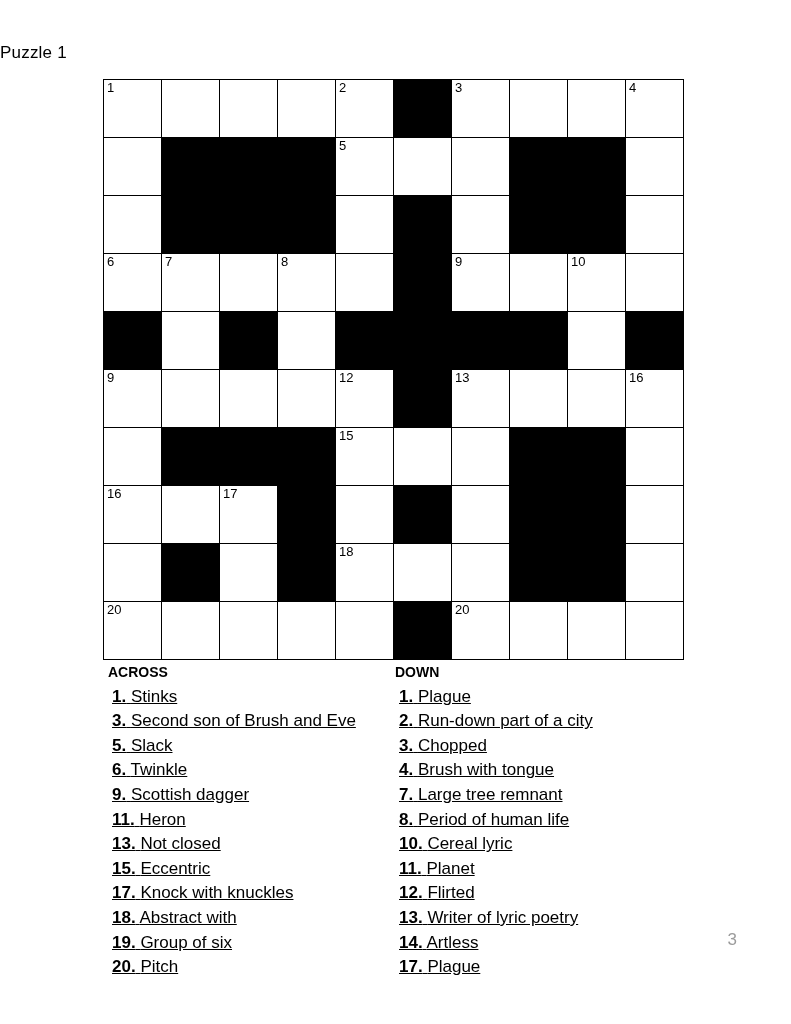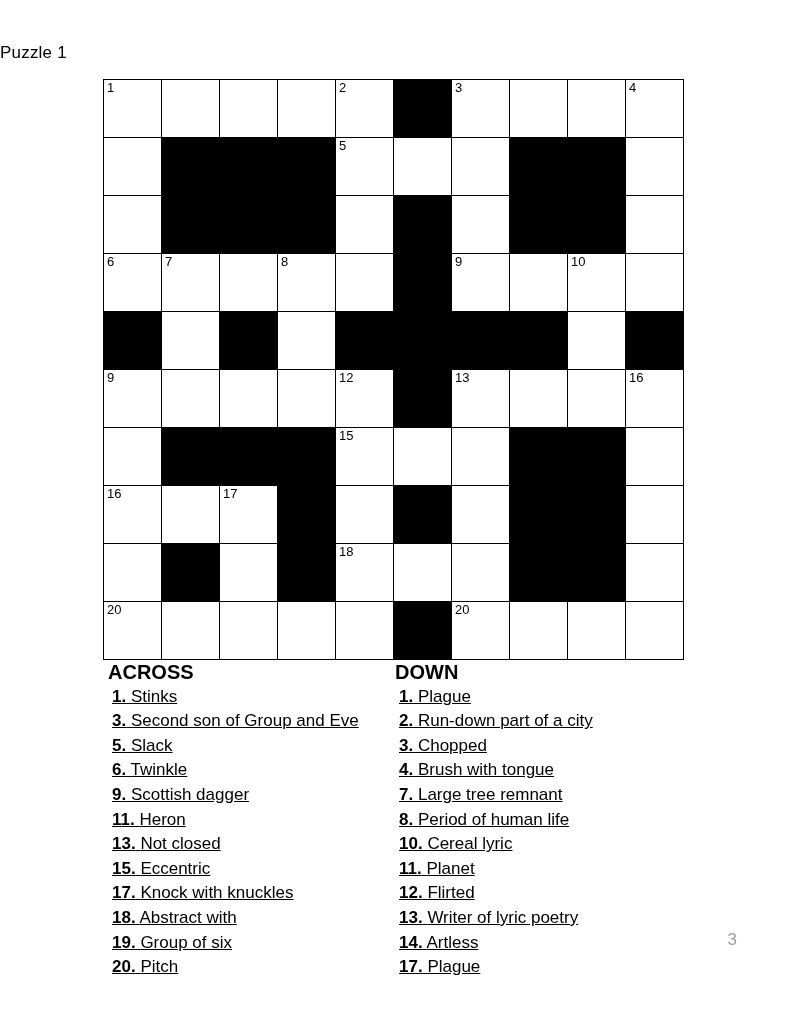--- a/index.html
+++ b/index.html
@@ -70,21 +70,21 @@
     line-height: 20.6px;
   }
   .clue-col {
     position: absolute;
     top: 0;
   }
   .col-across { left: 0px; width: 285px; }
   .col-down   { left: 287px; width: 300px; }
   .clue-head {
     font-weight: bold;
-    font-size: 20px;
+    font-size: 14px;
     margin-bottom: 1px;
   }
   ol.clue-list {
     list-style: none;
     margin: 0;
     padding: 0;
   }
   ol.clue-list li {
     display: block;
     margin: 4px;
@@ -275,21 +275,21 @@
           </tr>
         </tbody>
     </table>
   </div>
 
   <div class="clues">
     <div class="clue-col col-across">
       <div class="clue-head">ACROSS</div>
       <ol class="clue-list">
           <li><span class="cnum">1.</span> <span>Stinks</span></li>
-          <li><span class="cnum">3.</span> <span>Second son of Group and Eve</span></li>
+          <li><span class="cnum">3.</span> <span>Second son of Brush and Eve</span></li>
           <li><span class="cnum">5.</span> <span>Slack</span></li>
           <li><span class="cnum">6.</span> <span>Twinkle</span></li>
           <li><span class="cnum">9.</span> <span>Scottish dagger</span></li>
           <li><span class="cnum">11.</span> <span>Heron</span></li>
           <li><span class="cnum">13.</span> <span>Not closed</span></li>
           <li><span class="cnum">15.</span> <span>Eccentric</span></li>
           <li><span class="cnum">17.</span> <span>Knock with knuckles</span></li>
           <li><span class="cnum">18.</span> <span>Abstract with</span></li>
           <li><span class="cnum">19.</span> <span>Group of six</span></li>
           <li><span class="cnum">20.</span> <span>Pitch</span></li>

